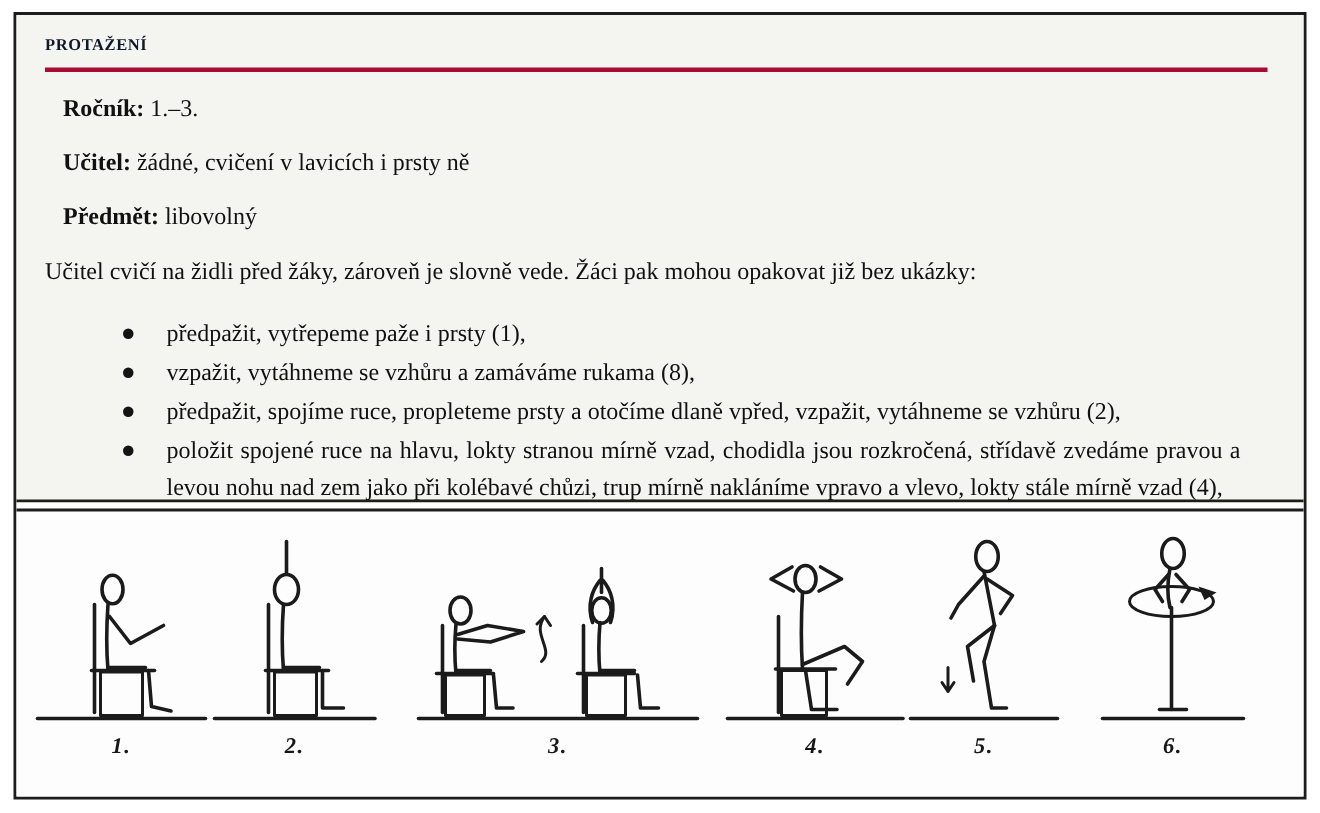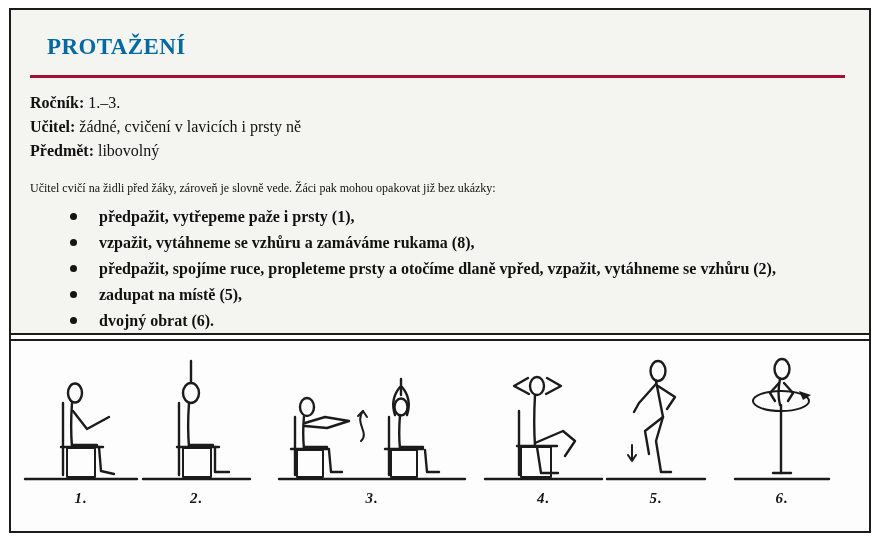--- a/index.html
+++ b/index.html
@@ -27,47 +27,46 @@
   }
   .panel-gap { height: 4px; background: #ffffff; }
   .panel-figs {
     position: relative;
     box-sizing: border-box;
     height: 192px;
     background: #fdfdfd;
     border-top: 2px solid #1c1c1c;
   }
   h1.doc-title {
-    margin: 17px;
-    font-size: 23px;
+    margin: 0;
+    font-size: 11px;
     line-height: 22px;
     font-weight: bold;
     letter-spacing: 0.4px;
-    color: #0369a1;
+    color: #0f172a;
   }
   .title-rule {
     height: 3px;
     background: #a50d33;
     margin: 4px 0 13px 0;
   }
   p.meta-line {
-    margin: 0;
+    margin: 12px;
     font-size: 16px;
     line-height: 24px;
   }
   p.meta-line b { font-weight: bold; }
   p.intro {
     margin: 13px 0 4px 0;
-    font-size: 12px;
+    font-size: 16px;
     line-height: 24px;
   }
   ul.exercises {
-    margin: 4px; padding: 0;
+    margin: 16px; padding: 0;
     list-style: none;
-    font-weight: bold;
   }
   ul.exercises li {
     position: relative;
     padding-left: 65px;
     padding-right: 2px;
     font-size: 16px;
     line-height: 25px;
     text-align: justify;
     margin-bottom: 1px;
   }
@@ -115,20 +114,21 @@
     <p class="meta-line"><b>Ročník:</b> <span>1.–3.</span></p>
     <p class="meta-line"><b>Učitel:</b> <span>žádné, cvičení v lavicích i prsty ně</span></p>
     <p class="meta-line"><b>Předmět:</b> <span>libovolný</span></p>
 
     <p class="intro">Učitel cvičí na židli před žáky, zároveň je slovně vede. Žáci pak mohou opakovat již bez ukázky:</p>
 
     <ul class="exercises">
       <li>předpažit, vytřepeme paže i prsty (1),</li>
       <li>vzpažit, vytáhneme se vzhůru a zamáváme rukama (8),</li>
       <li>předpažit, spojíme ruce, propleteme prsty a otočíme dlaně vpřed, vzpažit, vytáhneme se vzhůru (2),</li>
+      <li>položit spojené ruce na hlavu, lokty stranou mírně vzad, chodidla jsou rozkročená, střídavě zvedáme pravou a levou nohu nad zem jako při kolébavé chůzi, trup mírně nakláníme vpravo a vlevo, lokty stále mírně vzad (4),</li>
       <li>zadupat na místě (5),</li>
       <li>dvojný obrat (6).</li>
     </ul>
   </div>
 
   <div class="panel-gap"></div>
 
   <div class="panel-figs">
 
     <div class="fig" style="left:10px;width:120px">

